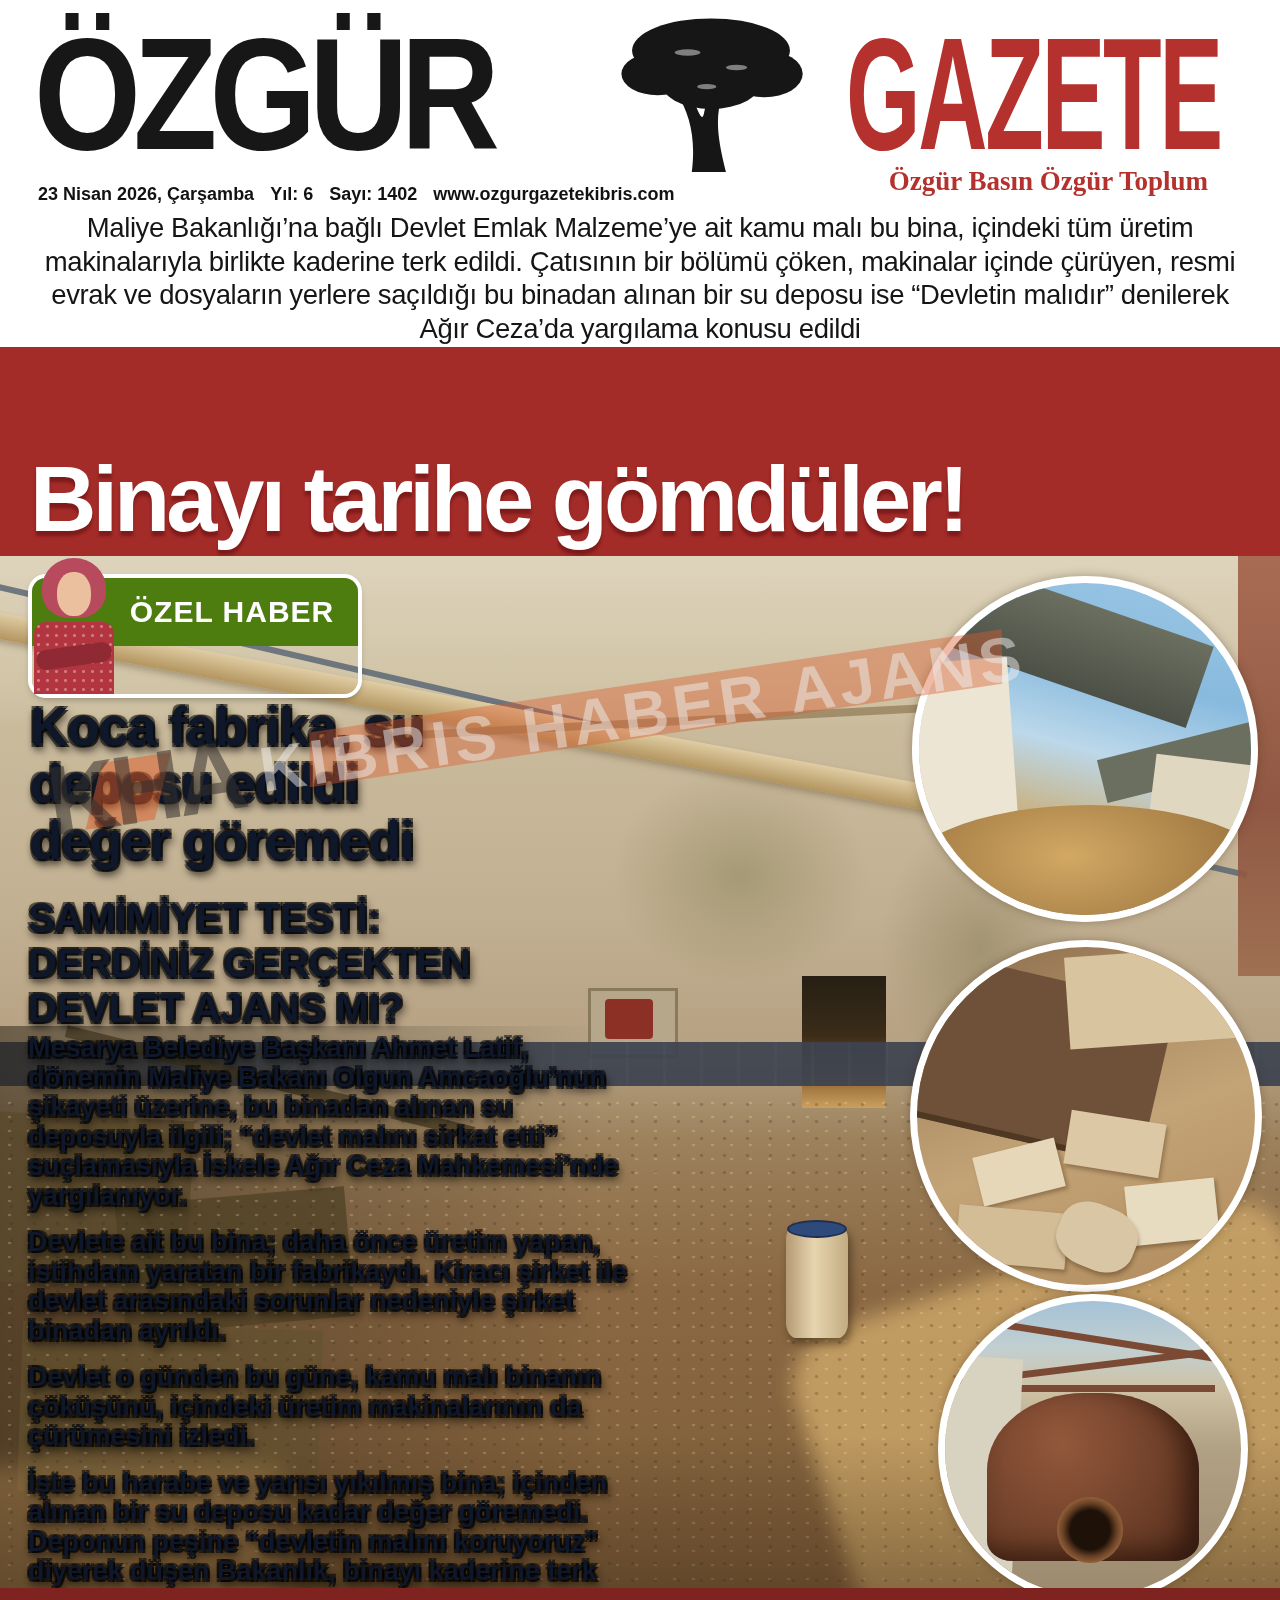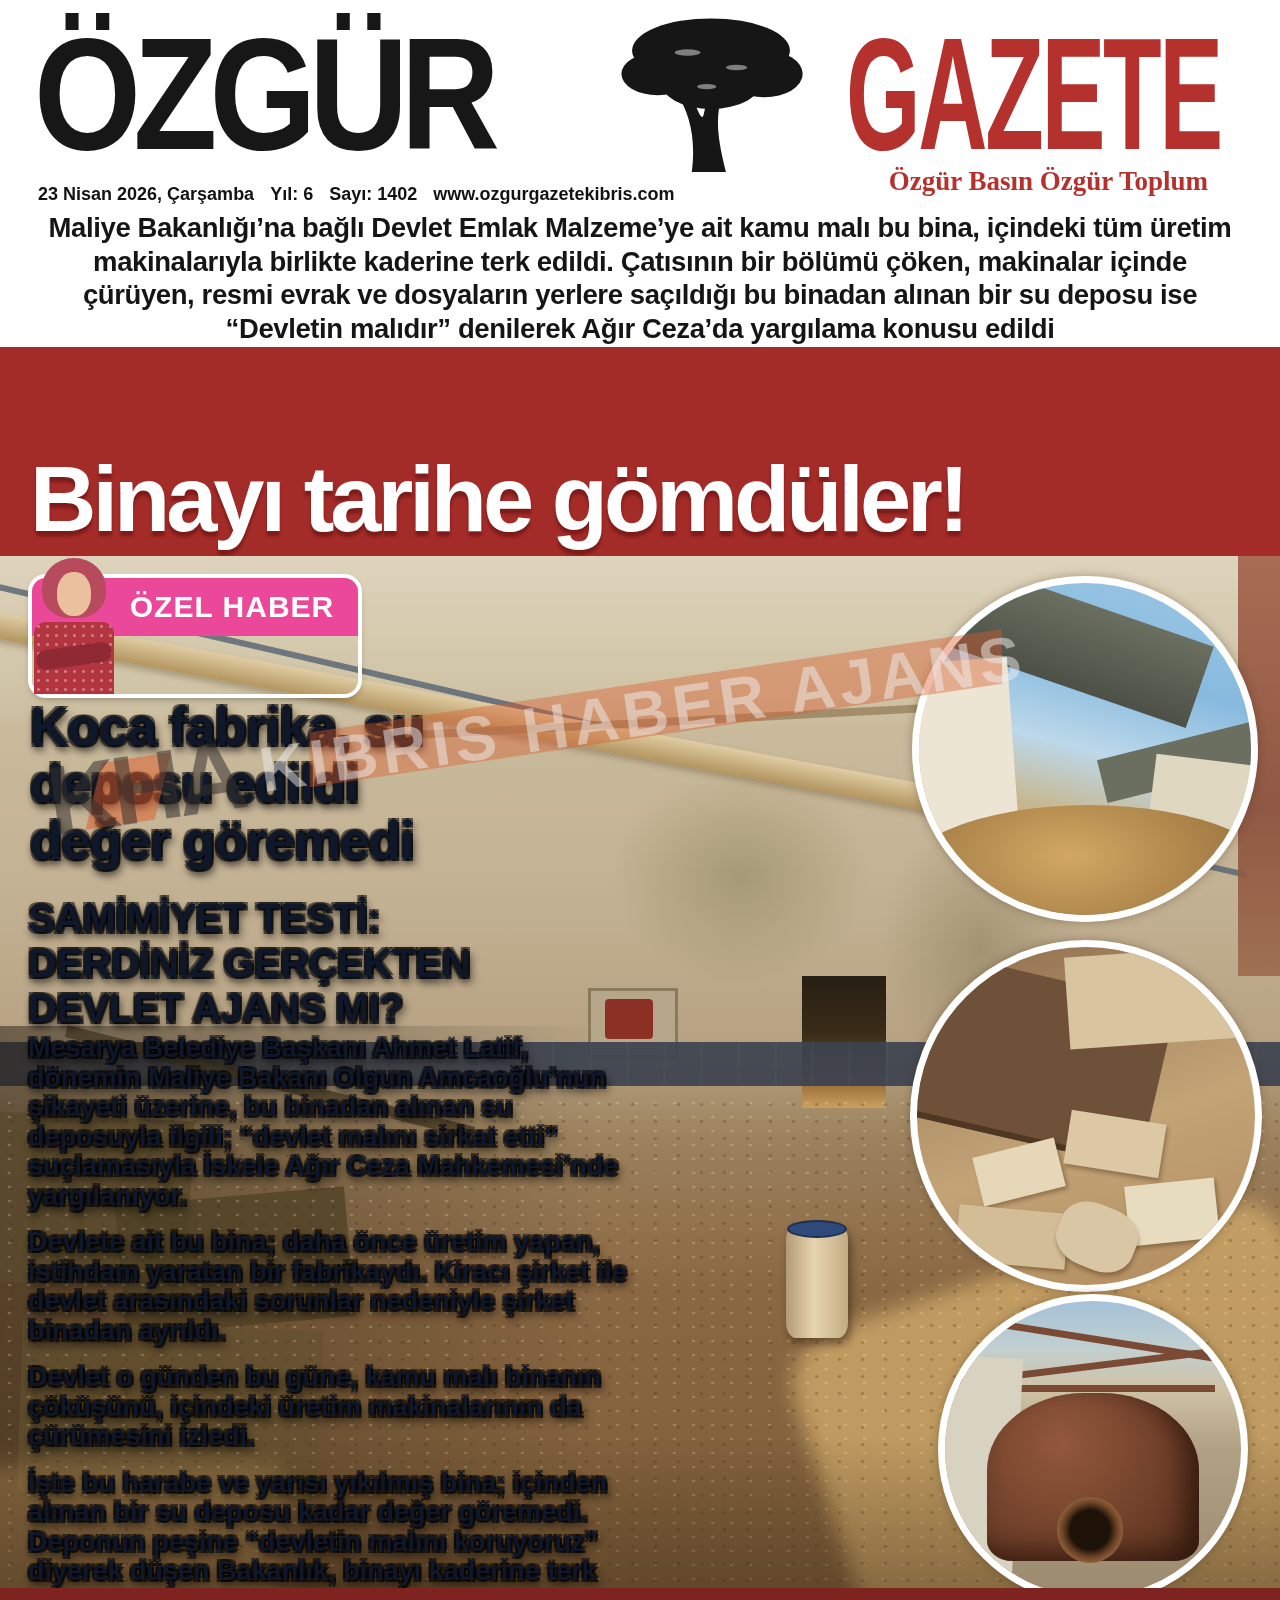--- a/index.html
+++ b/index.html
@@ -12,21 +12,21 @@
     color:#171717;letter-spacing:-9px;transform:scaleX(.86);transform-origin:left top;white-space:nowrap;}
   .mast-red{left:846px;top:14px;font-size:160px;line-height:160px;font-weight:bold;
     color:#b5312e;letter-spacing:-4px;transform:scaleX(.60);transform-origin:left top;white-space:nowrap;}
   .tree{left:556px;top:12px;width:310px;height:160px;}
   .slogan{right:72px;top:166px;font-family:"Liberation Serif",serif;font-weight:bold;
     font-size:27px;color:#b5312e;white-space:nowrap;}
   .dateline{left:38px;top:184px;display:flex;column-gap:16px;font-size:18px;font-weight:bold;color:#121212;}
 
   
   .lede{left:35px;top:211px;width:1210px;text-align:center;font-size:27.5px;line-height:33.5px;
-    font-weight:bold;color:#151515;letter-spacing:-.4px;}
+    font-weight:normal;color:#151515;letter-spacing:-.4px;}
 
   
   .banner{left:0;top:347px;width:1280px;height:209px;background:#a32b28;}
   .banner .hl{position:absolute;left:30px;top:8px;font-size:92px;line-height:99px;font-weight:bold;
     color:#fff;letter-spacing:-4px;white-space:nowrap;text-shadow:0 5px 3px rgba(70,5,5,.4);}
 
   
   .photo{left:0;top:556px;width:1280px;height:1044px;background:#bda férfiak;overflow:hidden;
     background:linear-gradient(180deg,#d7ccb2 0%,#cbbc9e 14%,#c2b092 34%,#b5a081 48%,#9c815c 56%,#8a6843 70%,#7c5c38 100%);}
   .ceilshade{left:0;top:0;width:1280px;height:170px;background:linear-gradient(180deg,#ded4bc,#cfc2a4 85%,rgba(207,194,164,0));}
@@ -77,21 +77,21 @@
   .c3 .truss{position:absolute;background:#7a4a34;height:7px;}
   .c3 .wall3{position:absolute;left:-12px;top:56px;width:84px;height:240px;background:#d8d2c0;transform:rotate(3deg);}
   .c3 .machine{position:absolute;left:42px;top:92px;width:212px;height:168px;border-radius:46% 46% 12% 12%;
       background:radial-gradient(circle at 35% 30%,#92583c,#6e3f28 60%,#532e1d);box-shadow:inset -14px -10px 24px rgba(30,12,5,.6);}
   .c3 .port{position:absolute;left:112px;top:196px;width:66px;height:66px;border-radius:50%;
       background:radial-gradient(circle,#1d1108 42%,#6b4226 58%,#9c6a40 75%,#7a4a30);}
 
   
   .badge{left:32px;top:578px;width:326px;height:116px;border-radius:14px;overflow:hidden;
     box-shadow:0 0 0 4px #fff,0 4px 8px rgba(0,0,0,.4);z-index:22;}
-  .badge .r{height:58px;background:#ec4899;display:flex;align-items:center;justify-content:center;padding-left:74px;}
+  .badge .r{height:68px;background:#4d7c0f;display:flex;align-items:center;justify-content:center;padding-left:74px;}
   .badge .b{height:58px;background:#101010;display:flex;align-items:center;justify-content:center;padding-left:74px;}
   .badge .r span{color:#fff;font-weight:bold;font-size:30px;letter-spacing:1px;}
   .badge .b span{color:#fff;font-weight:bold;font-size:33px;letter-spacing:0.5px;}
   .avatar{left:30px;top:558px;width:88px;height:136px;z-index:23;}
   .avatar .hair{position:absolute;left:12px;top:0;width:64px;height:60px;border-radius:50% 50% 42% 42%;background:#b84a5e;}
   .avatar .face{position:absolute;left:27px;top:14px;width:34px;height:44px;border-radius:46%;background:#eac09e;}
   .avatar .dress{position:absolute;left:4px;top:64px;width:80px;height:72px;border-radius:12px 12px 0 0;
       background:radial-gradient(rgba(255,255,255,.35) 1.2px,transparent 1.8px) 0 0/9px 9px,#b23540;}
   .avatar .arms{position:absolute;left:6px;top:88px;width:76px;height:20px;background:#8f2a35;transform:rotate(-8deg);border-radius:10px;}
 

